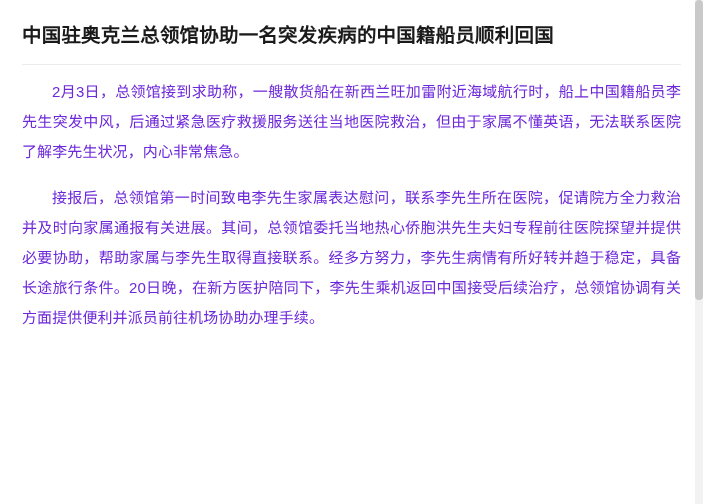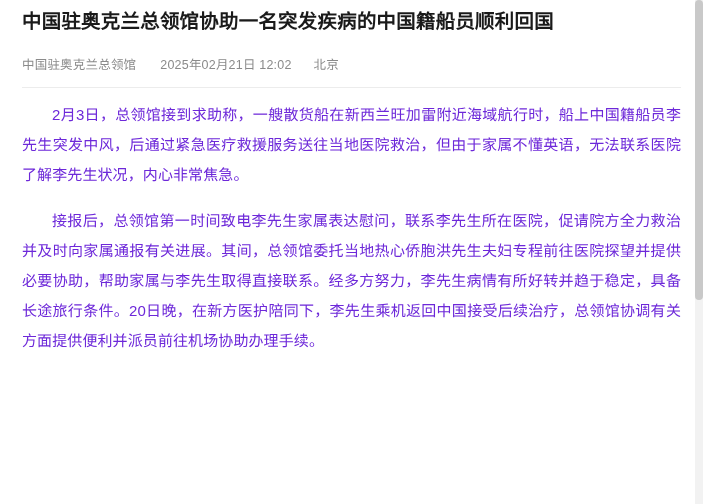--- a/index.html
+++ b/index.html
@@ -11,21 +11,21 @@
     width: 703px;
     height: 504px;
     overflow: hidden;
     font-family: "Liberation Sans", sans-serif;
     color: #222222;
   }
   .page {
     width: 703px;
     height: 504px;
     box-sizing: border-box;
-    padding: 2px 22px 0 22px;
+    padding: 16px 22px 0 22px;
     position: relative;
   }
   .article-title {
     font-size: 19.5px;
     line-height: 30px;
     font-weight: bold;
     color: #1a1a1a;
     letter-spacing: 0.2px;
     margin: 4px 0 0 0;
   }
@@ -83,25 +83,20 @@
     border-radius: 4px;
   }
 </style>
 </head>
 <body>
 
 <div class="page">
 
   <h1 class="article-title">中国驻奥克兰总领馆协助一名突发疾病的中国籍船员顺利回国</h1>
 
-  <div class="meta-row">
-    <span class="meta-source">中国驻奥克兰总领馆</span>
-    <span class="meta-date">2025年02月21日 12:02</span>
-    <span class="meta-location">北京</span>
-  </div>
 
   <div class="divider"></div>
 
   <div class="body-text">
     <p>2月3日，总领馆接到求助称，一艘散货船在新西兰旺加雷附近海域航行时，船上中国籍船员李先生突发中风，后通过紧急医疗救援服务送往当地医院救治，但由于家属不懂英语，无法联系医院了解李先生状况，内心非常焦急。</p>
     <p>接报后，总领馆第一时间致电李先生家属表达慰问，联系李先生所在医院，促请院方全力救治并及时向家属通报有关进展。其间，总领馆委托当地热心侨胞洪先生夫妇专程前往医院探望并提供必要协助，帮助家属与李先生取得直接联系。经多方努力，李先生病情有所好转并趋于稳定，具备长途旅行条件。20日晚，在新方医护陪同下，李先生乘机返回中国接受后续治疗，总领馆协调有关方面提供便利并派员前往机场协助办理手续。</p>
   </div>
 
   <div class="scroll-track">
     <div class="scroll-thumb"></div>

